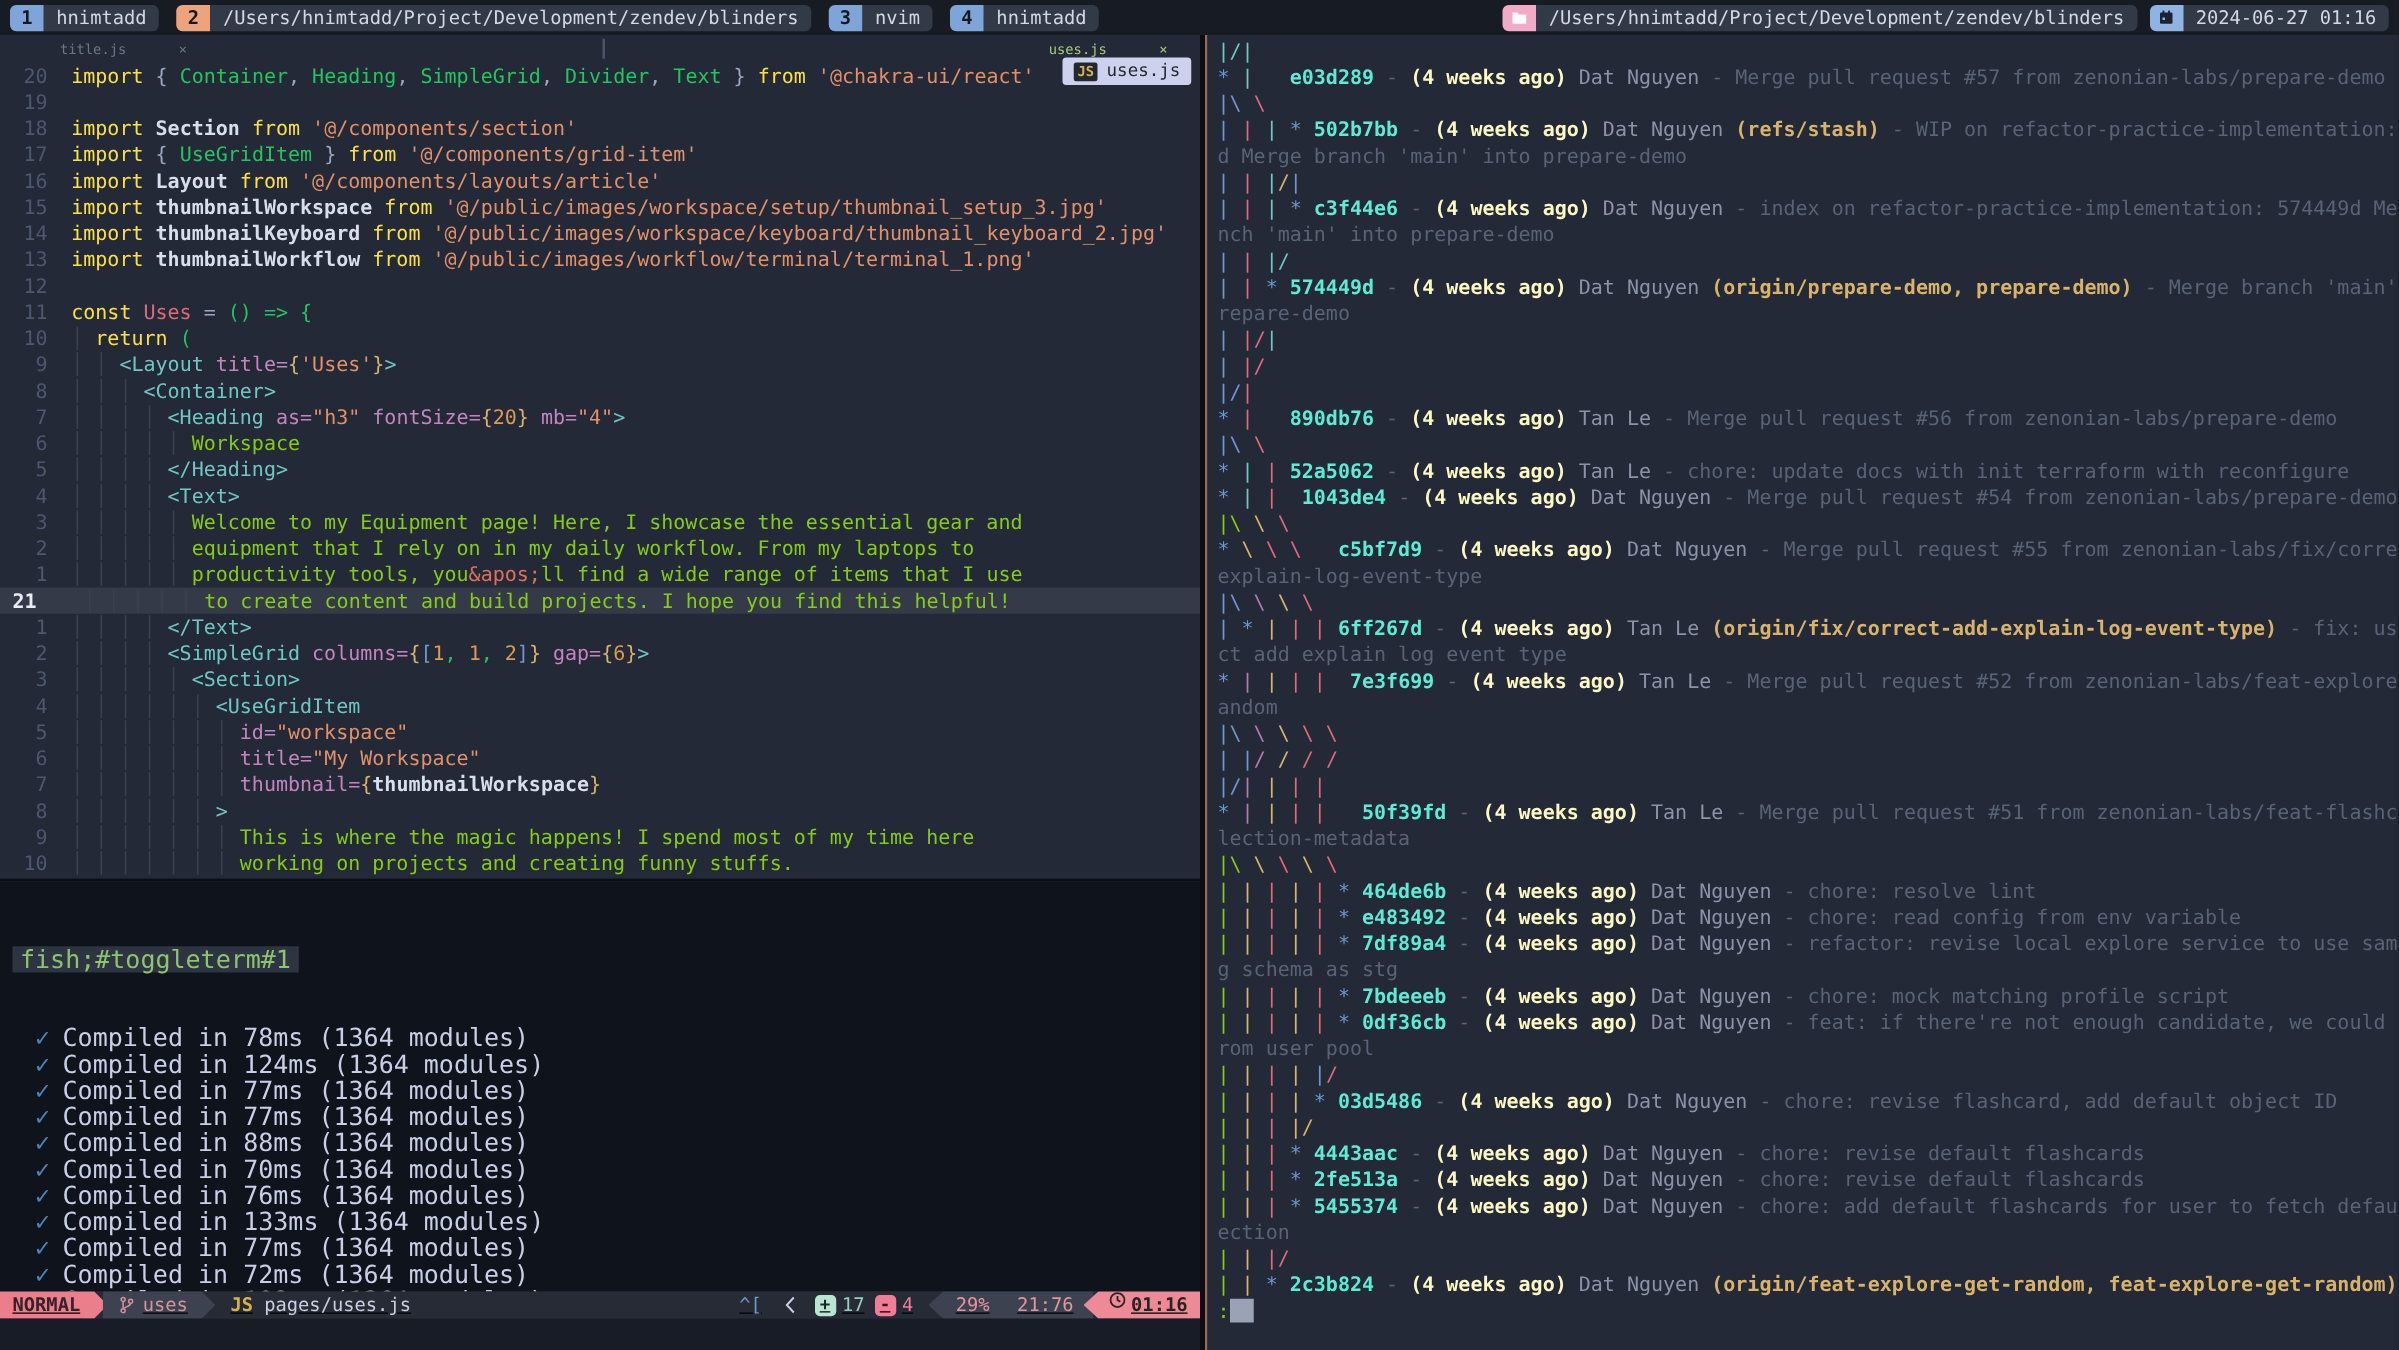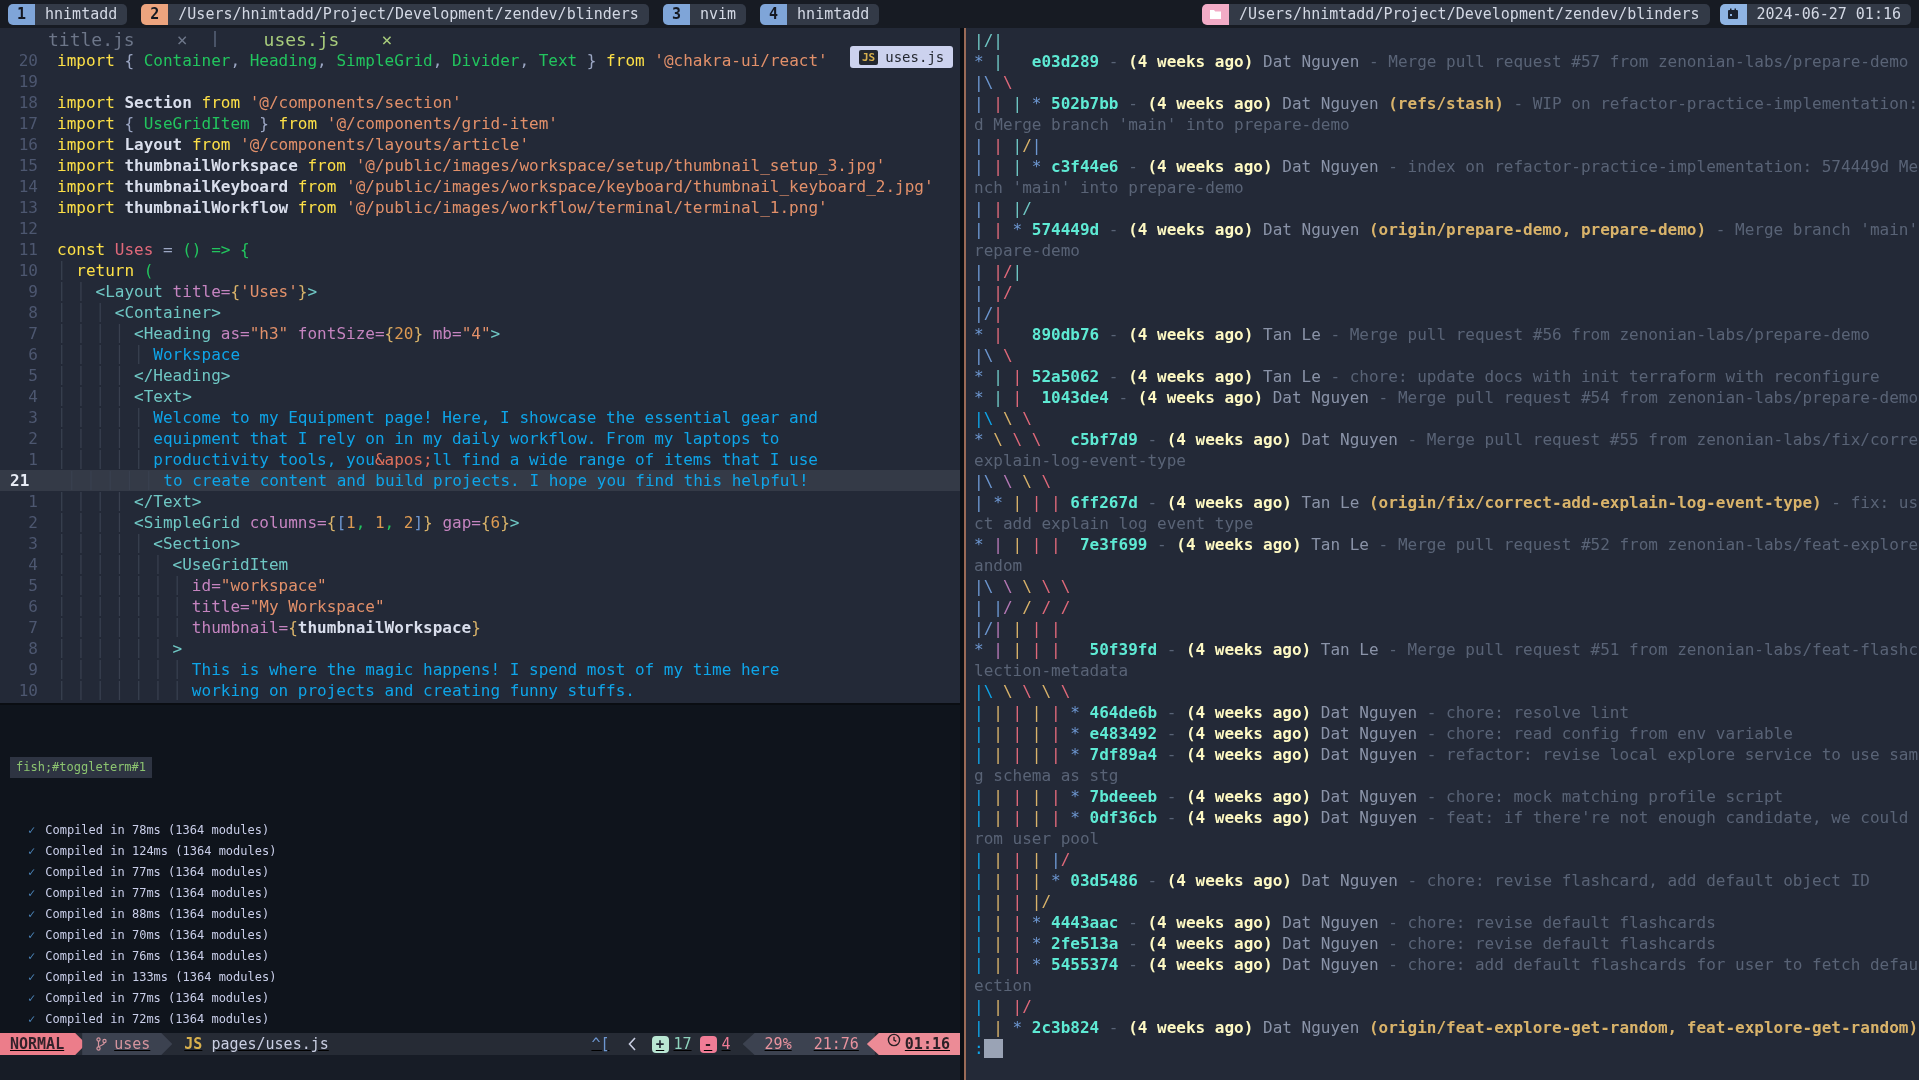--- a/index.html
+++ b/index.html
@@ -13,35 +13,35 @@
   .wnum{background:#7fa5d8;color:#141821;padding:0 9px;border-radius:5px 0 0 5px;font-weight:bold;line-height:21px;}
   .wnum.act{background:#eda47e;}
   .wlabel{background:#333a47;color:#d3d8e4;padding:0 10px;border-radius:0 5px 5px 0;line-height:21px;}
   .tmux-right{margin-left:auto;display:flex;gap:10px;align-items:center;}
   .ibadge{width:27px;height:21px;display:flex;align-items:center;justify-content:center;border-radius:5px 0 0 5px;}
   .ibadge.pink{background:#f2abc6;}
   .ibadge.blue{background:#8fb4e3;}
   
   .left-pane{position:absolute;top:28px;left:0;width:960px;bottom:0;background:#232937;}
   .tabline{position:absolute;top:0;left:0;right:0;height:22px;display:flex;align-items:center;
-           font-size:18px;color:#6d7689;}
+           font-size:11px;color:#6d7689;justify-content:space-between;}
   .tab{display:flex;align-items:center;cursor:default;}
   .tab .tlabel{padding-left:48px;}
   .tab .tclose{padding:0 26px 0 42px;}
   .tab.active .tlabel,.tab.active .tclose{color:#a8cc7c;}
   .tabsep{width:2px;height:16px;background:#4a5468;}
   .code{position:absolute;top:22px;left:0;right:0;height:653px;font-size:16px;line-height:21px;white-space:pre;overflow:hidden;}
   .crow{display:flex;height:21px;}
   .crow.cur{background:#343a47;}
   .lnum{flex:0 0 38px;text-align:right;color:#4d5770;}
   .crow.cur .lnum{text-align:left;padding-left:10px;color:#e8ecf5;font-weight:bold;}
   .ctext{padding-left:19px;}
   .hsplit{position:absolute;top:675px;left:0;right:0;height:2px;background:#0a0d12;}
   .term{position:absolute;top:677px;left:0;right:0;height:328px;background:#0f141c;
-        font-size:12px;line-height:21px;white-space:pre;overflow:hidden;padding-top:10px;}
+        font-size:20px;line-height:21px;white-space:pre;overflow:hidden;padding-top:10px;}
   .term-title{display:inline-block;margin-left:10px;background:#2e3442;color:#8cc470;padding:0 6px;}
   .trow{height:21px;padding-left:28px;color:#c9cee9;}
   .tcheck{color:#4b84b8;padding-right:10px;}
   
   .statusline{position:absolute;top:1005px;left:0;right:0;height:22px;background:#262b35;
               display:flex;align-items:center;font-size:15px;line-height:22px;text-decoration:underline;}
   .sl-mode{background:#ec7d8a;color:#33222b;font-weight:bold;padding:0 22px 0 10px;height:22px;
            clip-path:polygon(0 0,calc(100% - 11px) 0,100% 50%,calc(100% - 11px) 100%,0 100%);}
   .sl-branch{background:#3c4250;color:#d4949e;padding:0 22px 0 14px;height:22px;margin-left:-4px;
              display:flex;align-items:center;gap:7px;
@@ -73,21 +73,21 @@
   .vsep::after{content:'';position:absolute;right:0;top:0;bottom:0;width:2px;background:#c98a6d;opacity:.75;}
   .right-pane{position:absolute;top:28px;left:966px;right:0;bottom:0;background:#232937;
               font-size:16px;line-height:21px;white-space:pre;overflow:hidden;padding:2px 0 0 8px;}
   .grow{height:21px;}
   
   .sg-kw{color:#fde047}.sg-b{color:#6d97d1}
   .sg-wh{color:#22c55e}.sg-whb{color:#d9deec;font-weight:bold}
   .sg-pu{color:#9ca7c4}.sg-str{color:#e2906a}
   .sg-cy{color:#6fc7c4}.sg-pk{color:#c584c0}
   .sg-yl{color:#d9b36a}.sg-or{color:#dd9a52}
-  .sg-rd{color:#e0697a}.sg-gr{color:#0ea5e9}
+  .sg-rd{color:#e0697a}.sg-gr{color:#84cc16}
   .sg-amp{color:#e0705c}.sg-m{color:#b678b6}
   .sg-guide{color:#39404f}
   .sg-hash{color:#5eead4;font-weight:bold}
   .sg-date{color:#fef9c3;font-weight:bold}
   .sg-auth{color:#8a93a8}.sg-msg{color:#596376}
   .sg-ref{color:#d9b36a;font-weight:bold}
   .sg-cursor{background:#9aa3b5;color:#9aa3b5}
   
   .wm{position:absolute;color:#c8d2e8;opacity:.05;font-family:"DejaVu Sans",sans-serif;z-index:0;}
 </style>

